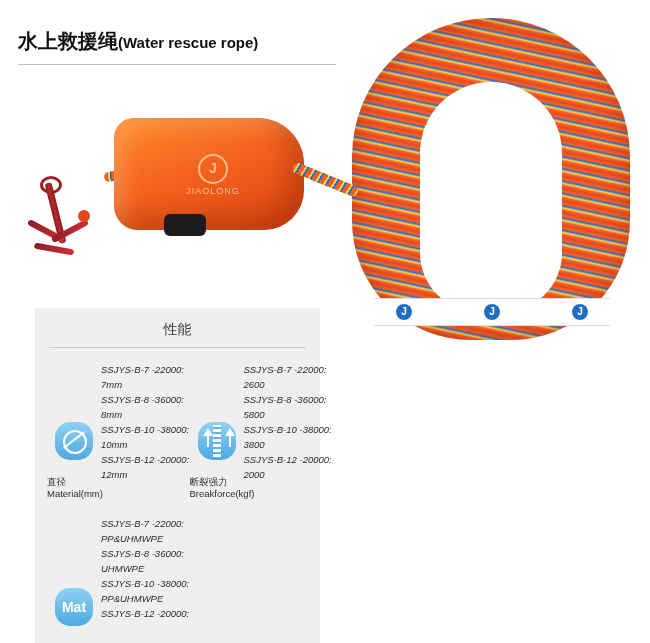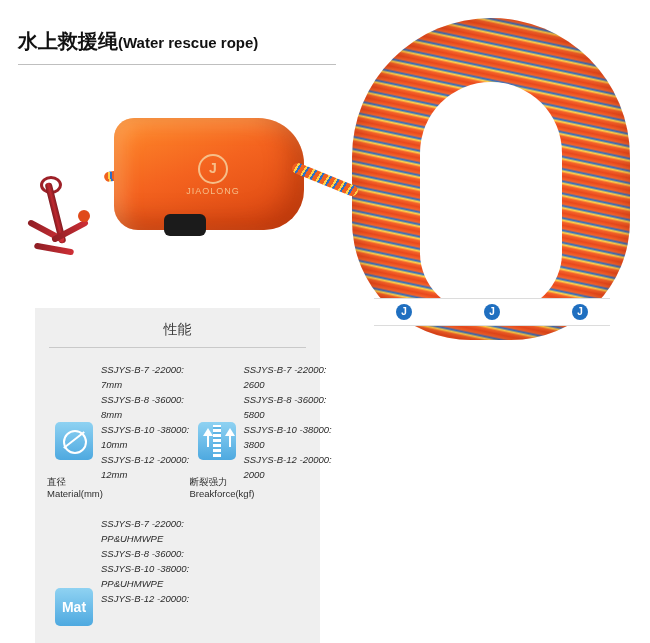--- a/index.html
+++ b/index.html
@@ -257,21 +257,21 @@
   }
   .spec-icon-col {
     width: 54px;
     flex: 0 0 54px;
     padding-top: 48px;
   }
   .spec-icon {
     width: 38px;
     height: 38px;
     margin: 16px auto;
-    border-radius: 5px;
+    border-radius: 15px;
     background: linear-gradient(180deg, #8fd2f2 0%, #4ea9e0 100%);
     position: relative;
     overflow: hidden;
   }
   .icon-diameter-circle {
     position: absolute;
     left: 8px;
     top: 8px;
     width: 20px;
     height: 20px;
@@ -467,20 +467,21 @@
         </div>
         <div class="spec-icon-label">
           <span>材料</span><br>
           <span>Diameter</span>
         </div>
       </div>
       <div class="spec-values">
         <div>SSJYS-B-7 -22000:</div>
         <div>PP&amp;UHMWPE</div>
         <div>SSJYS-B-8 -36000:</div>
+        <div>UHMWPE</div>
         <div>SSJYS-B-10 -38000:</div>
         <div>PP&amp;UHMWPE</div>
         <div>SSJYS-B-12 -20000:</div>
       </div>
     </div>
 
   </div>
 
 </div>
 

